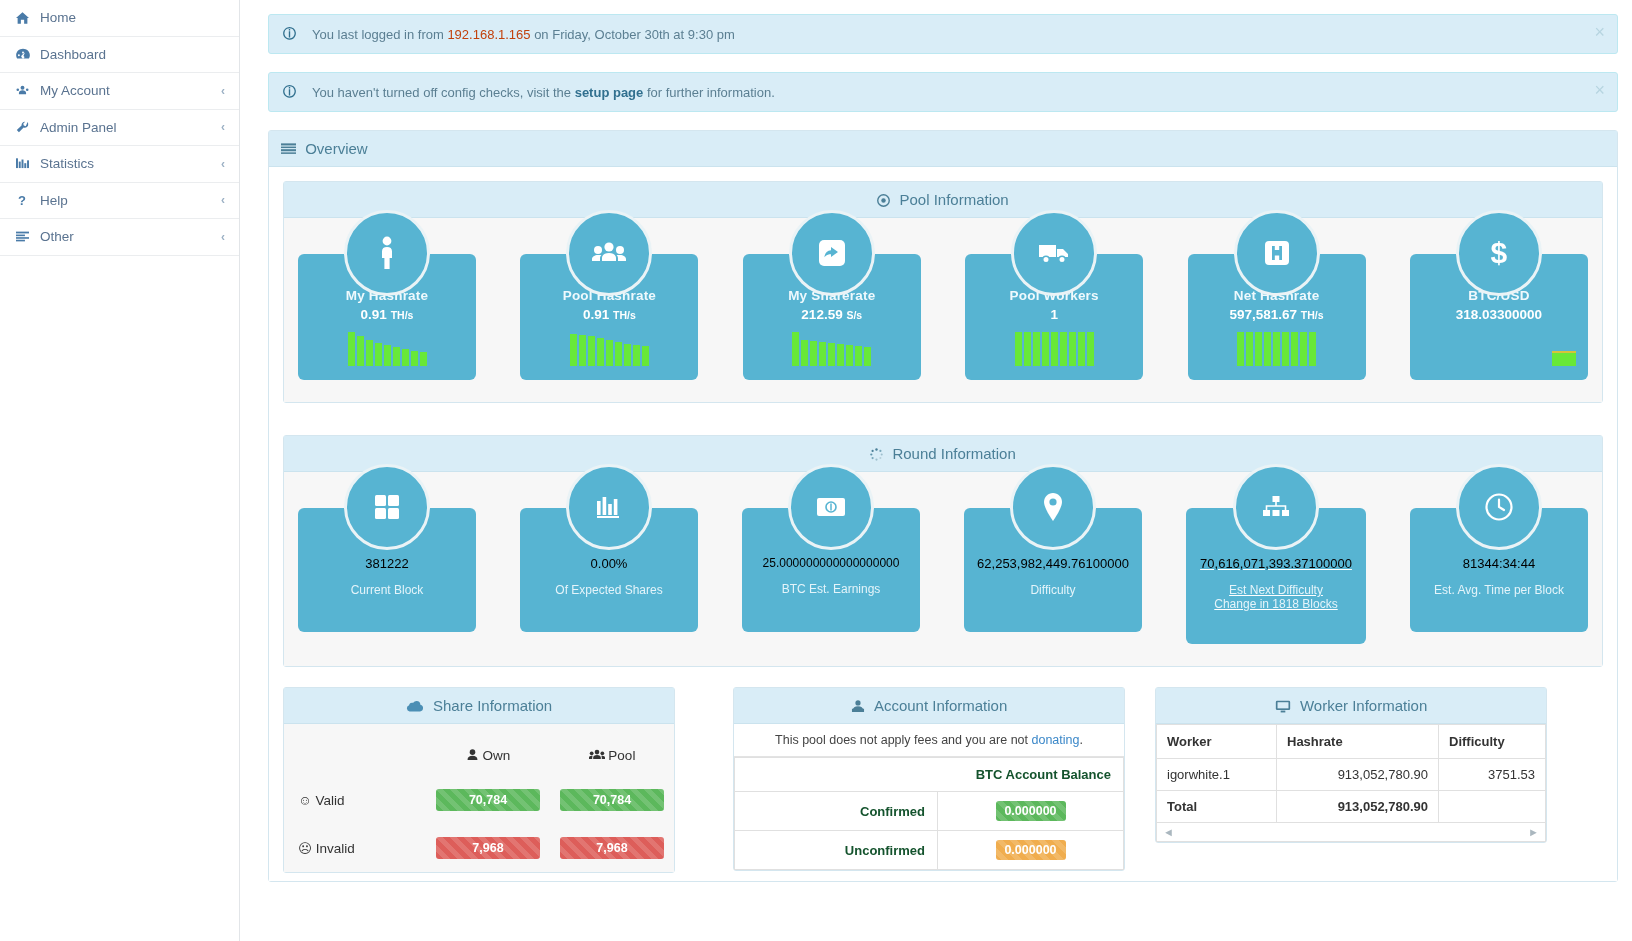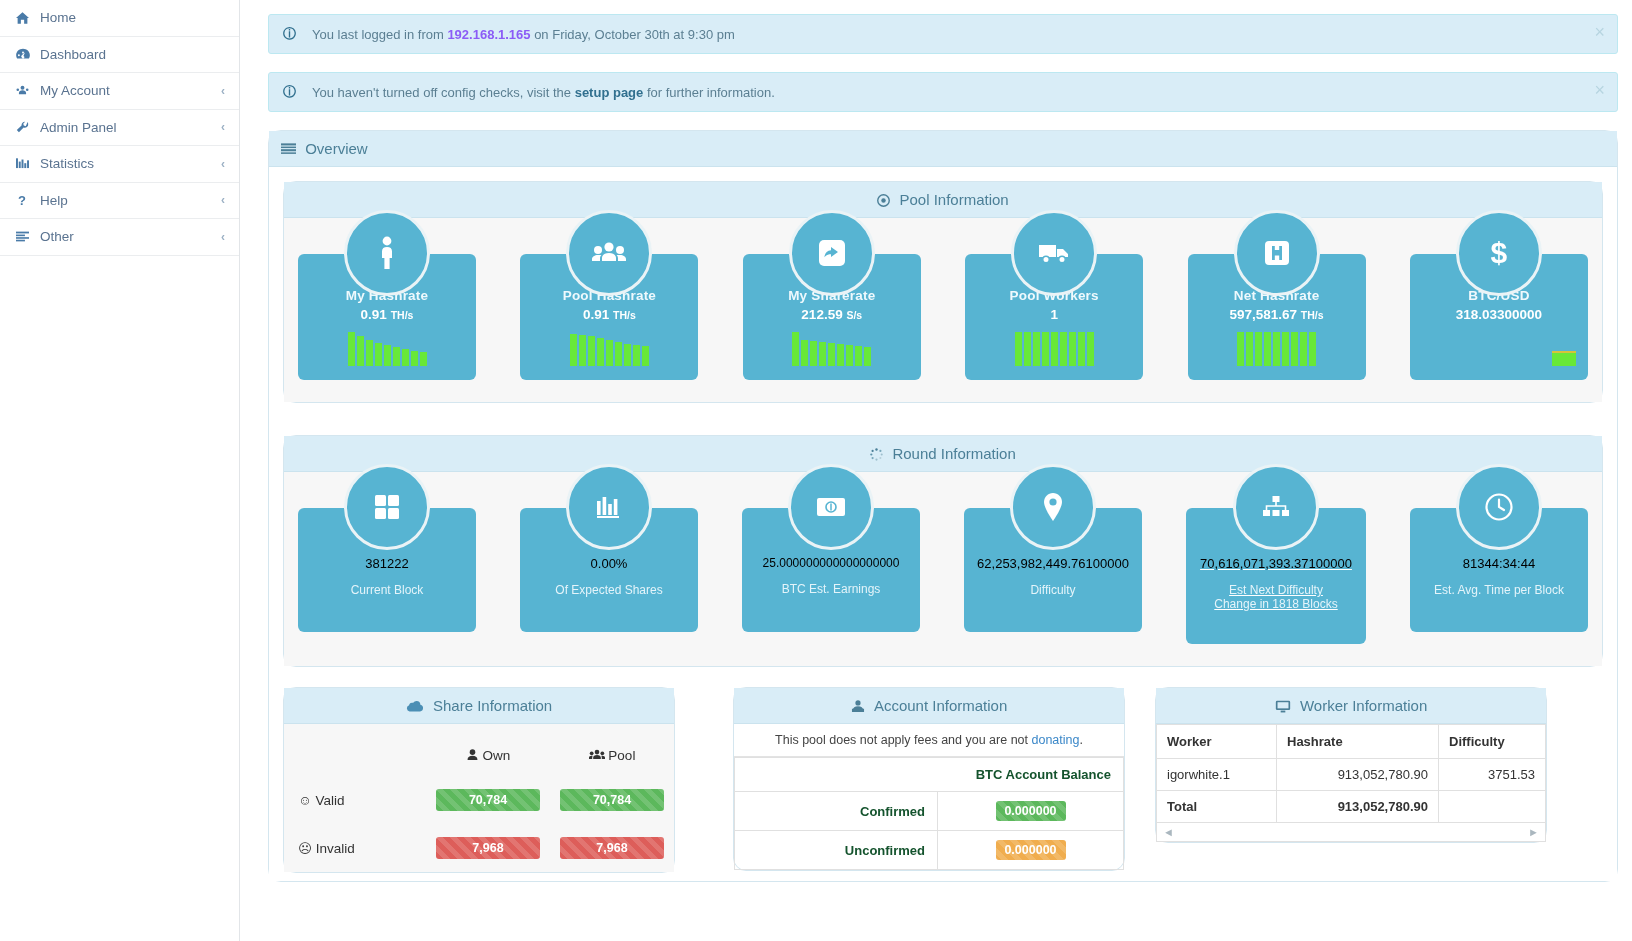--- a/index.html
+++ b/index.html
@@ -53,32 +53,32 @@
     color: #4e7d8e;
     padding: 11px 14px;
     margin-bottom: 18px;
     display: flex; align-items: center;
     font-size: 13px;
     position: relative;
     height: 40px;
   }
   .alert .a-ico { color: #31708f; margin-right: 16px; font-weight: bold; font-size: 13px;}
   .alert .a-txt { flex: 1; color: #5b7f92; }
-  .alert .a-txt b { color: #8b5cf6; font-weight: bold; }
+  .alert .a-txt b { color: #c2410c; font-weight: normal; }
   .alert .a-txt a { color: #31708f; font-weight: bold; text-decoration: none; }
   .alert .a-close {
     position: absolute; right: 12px; top: 8px;
     color: #9cc2cf; font-size: 18px; line-height: 1; cursor: pointer;
     opacity: .55;
   }
 
   
   .panel {
     border: 1px solid #d4e6ef;
-    border-radius: 13px;
+    border-radius: 3px;
     background: #fff;
   }
   .panel-head {
     background: #d9edf7;
     color: #4b7f97;
     font-size: 15px;
     padding: 9px 12px;
     border-bottom: 1px solid #cbe3ee;
   }
   .panel-head.center { text-align: center; }

